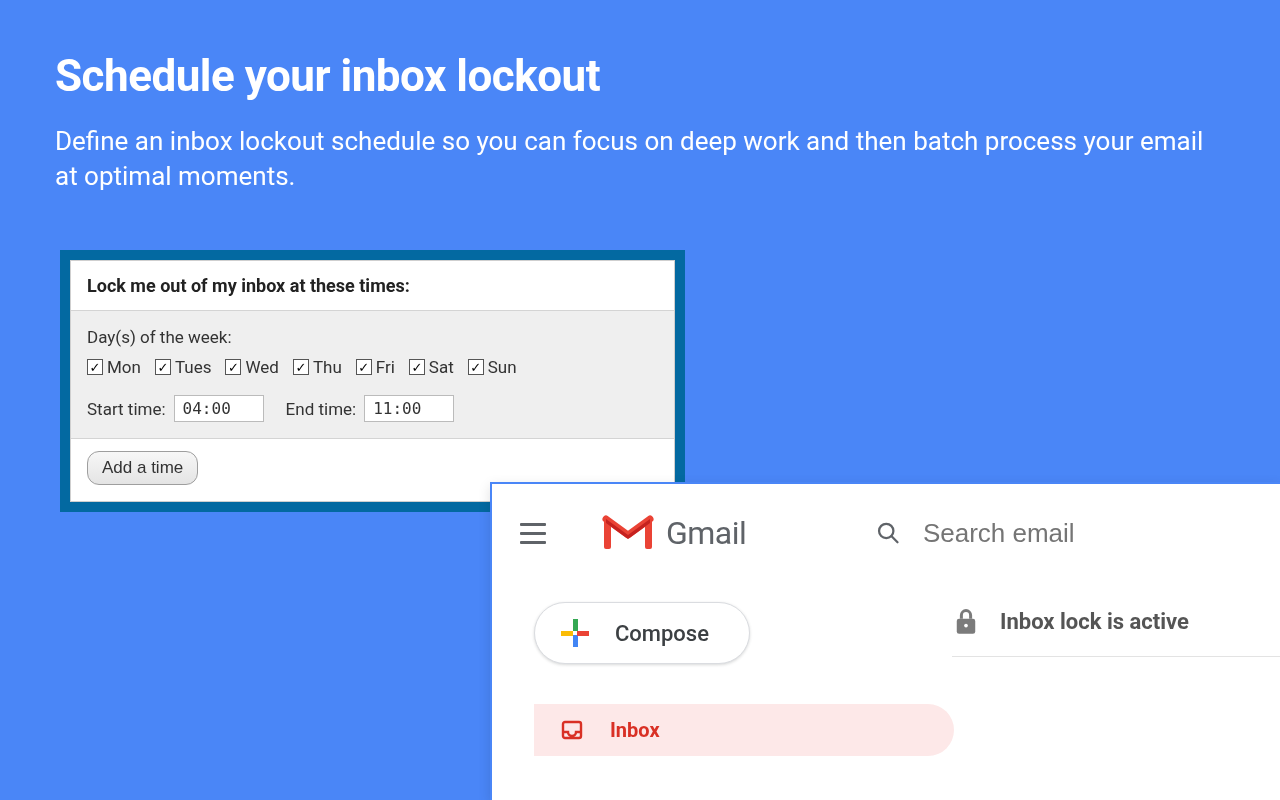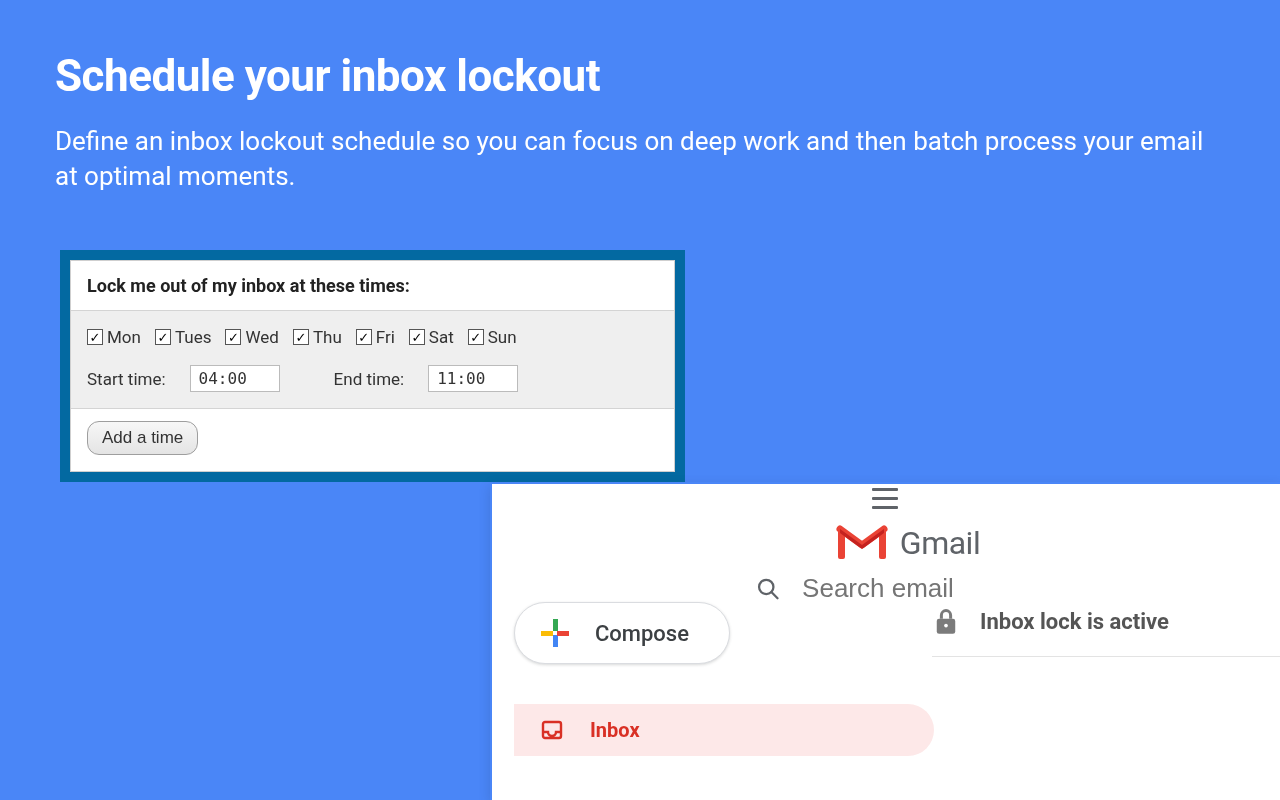--- a/index.html
+++ b/index.html
@@ -40,21 +40,21 @@
     color: #333;
   }
   .dow-label { margin-bottom: 10px; }
   .dow-row { display: flex; flex-wrap: wrap; gap: 10px 14px; align-items: center; margin-bottom: 18px; }
   .dow-item { display: flex; align-items: center; gap: 4px; }
   .chk {
     width: 16px; height: 16px; border: 1px solid #555; background: #fff;
     display: inline-flex; align-items: center; justify-content: center;
     font-size: 13px; line-height: 1; color: #000;
   }
-  .time-row { display: flex; align-items: center; gap: 24px; }
+  .time-row { display: flex; align-items: center; gap: 8px; }
   .time-input {
     font-family: ui-monospace, Menlo, Consolas, monospace;
     font-size: 16px;
     background: #fff;
     border: 1px solid #bbb;
     padding: 3px 8px;
     width: 90px;
     color: #333;
   }
   .schedule-footer {
@@ -83,39 +83,38 @@
     border-bottom: none;
     border-right: none;
     box-shadow: 0 4px 12px rgba(0,0,0,0.12);
   }
   .gmail-topbar {
     display: flex;
     align-items: center;
     height: 98px;
     padding: 0 24px 0 28px;
     gap: 10px;
-    flex-direction: column;
   }
   .hamburger {
     width: 32px; height: 32px; display: flex; flex-direction: column; justify-content: center; gap: 6px;
     cursor: pointer; padding: 4px 0;
   }
   .hamburger span { display: block; height: 3px; width: 26px; background: #5f6368; border-radius: 1px; }
   .gmail-logo { display: flex; align-items: center; gap: 12px; margin-left: 40px; }
   .gmail-mark { width: 52px; height: 40px; }
   .gmail-word { font-size: 32px; color: #5f6368; letter-spacing: -0.5px; }
 
   .search-wrap { flex: 1; display: flex; align-items: center; margin-left: 120px; gap: 22px; }
   .search-icon { width: 28px; height: 28px; }
   .search-input {
     border: none; outline: none; font-size: 26px; color: #8a8f93; width: 100%; background: transparent;
   }
 
   .gmail-body { display: flex; }
-  .gmail-side { width: 440px; padding: 20px 0 0 22px; }
+  .gmail-side { width: 440px; padding: 20px 0 0 22px; margin-left: 20px; }
   .compose-btn {
     display: inline-flex; align-items: center; gap: 26px;
     border: 1px solid #dadce0; border-radius: 40px;
     padding: 16px 40px 16px 26px;
     box-shadow: 0 1px 3px rgba(60,64,67,0.2);
     cursor: pointer; color: #3c4043; font-size: 22px; font-weight: 500; background: #fff;
     margin-bottom: 40px;
   }
   .plus-mark { width: 28px; height: 28px; position: relative; }
   .plus-mark .v, .plus-mark .h { position: absolute; }
@@ -154,20 +153,21 @@
   <h1>Schedule your inbox lockout</h1>
   <p>Define an inbox lockout schedule so you can focus on deep work and then batch process your email at optimal moments.</p>
 </div>
 
 <div class="schedule-card">
   <div class="schedule-inner">
 
     <div class="schedule-header">Lock me out of my inbox at these times:</div>
 
     <div class="schedule-body">
+      <div class="dow-label">Day(s) of the week:</div>
 
       <div class="dow-row">
         <label class="dow-item">
           <span class="chk">✓</span>
           <span>Mon</span>
         </label>
         <label class="dow-item">
           <span class="chk">✓</span>
           <span>Tues</span>
         </label>

